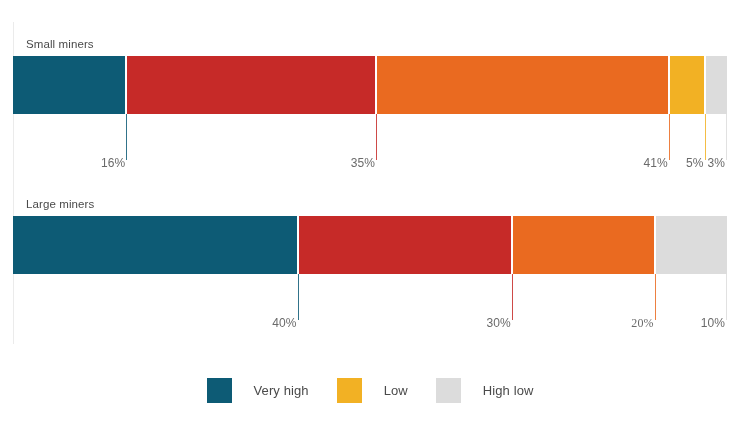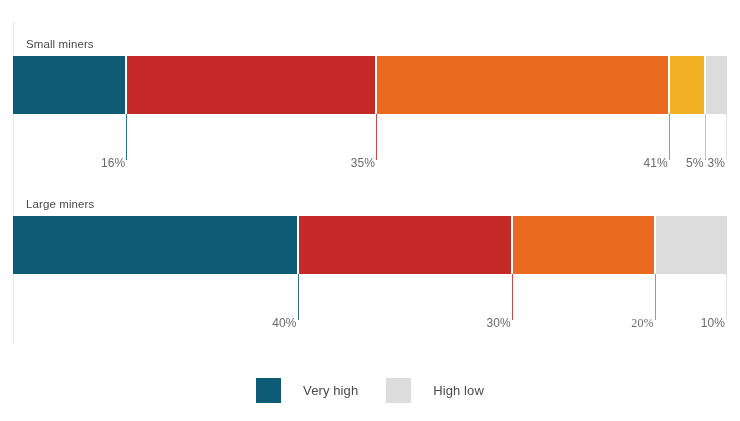--- a/index.html
+++ b/index.html
@@ -160,18 +160,22 @@
       <div class="tick" style="left: 726px; background: rgb(220, 220, 220); opacity: 0.85;"></div>
       <div class="pct-label" style="left: 728px;">10%</div>
     </div>
 
   <div class="legend">
       <div class="legend-item">
         <span class="swatch" style="background: rgb(13, 91, 117);"></span>
         <span class="legend-text">Very high</span>
       </div>
       <div class="legend-item">
+        <span class="swatch" style="background: rgb(242, 177, 36);"></span>
+        <span class="legend-text">Low</span>
+      </div>
+      <div class="legend-item">
         <span class="swatch" style="background: rgb(220, 220, 220);"></span>
         <span class="legend-text">High low</span>
       </div>
     </div>
 
 </div>
 
 </body></html>

